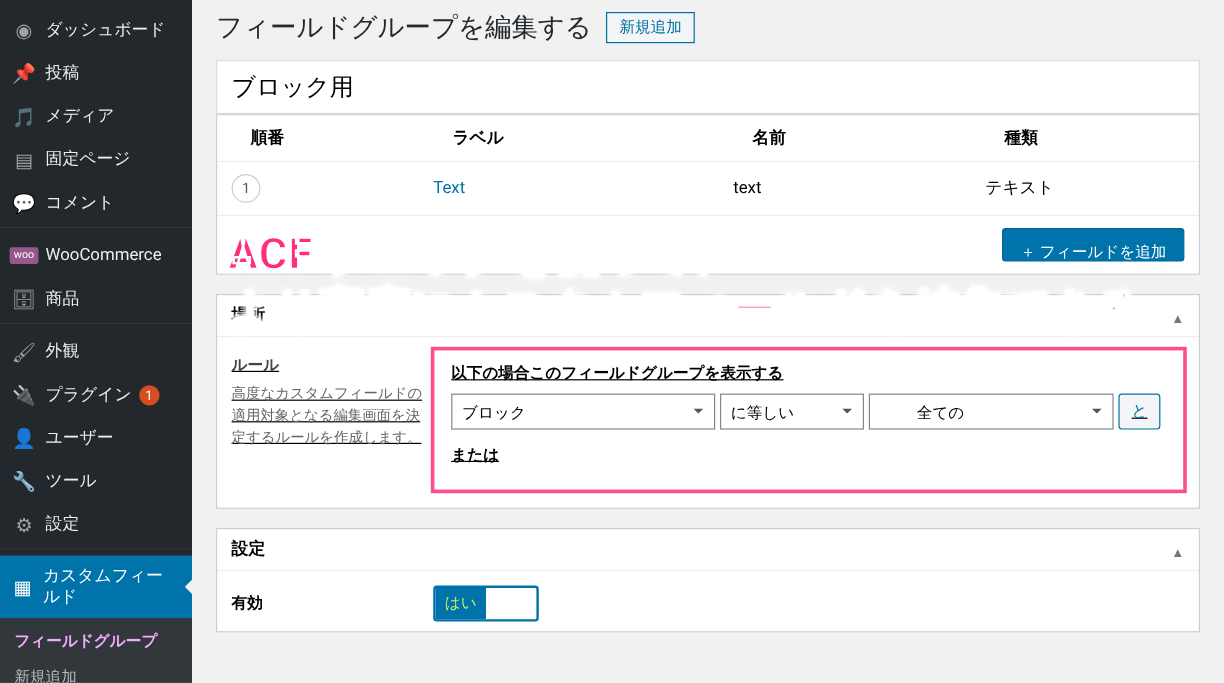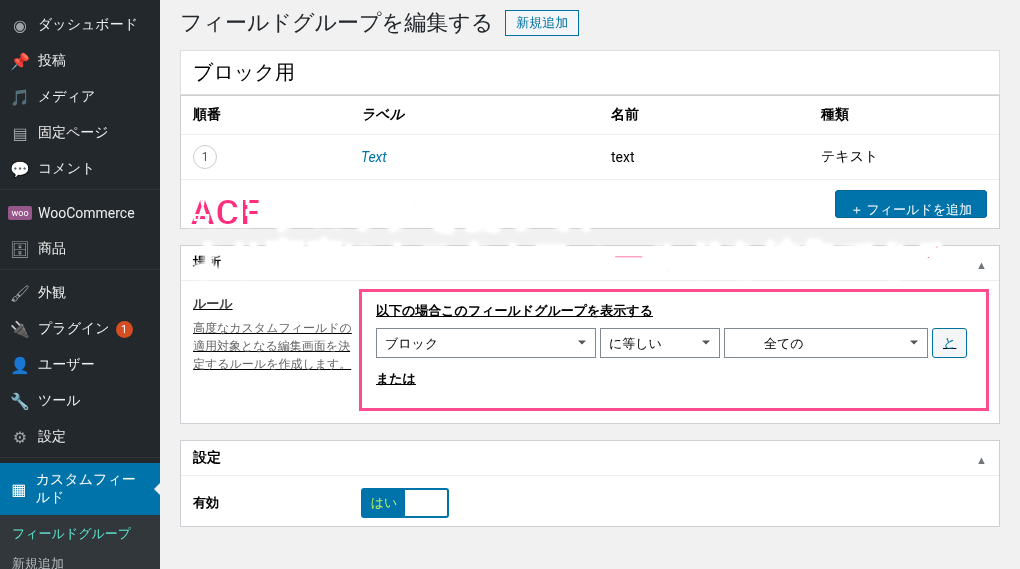--- a/index.html
+++ b/index.html
@@ -11,34 +11,34 @@
   .sidebar .top-partial { height: 7px; background: #23282d; }
   .menu-item { display: flex; align-items: center; padding: 8px 10px; color: #eee; cursor: pointer; position: relative; }
   .menu-item.sep-after { margin-bottom: 5px; border-bottom: 1px solid #333; padding-bottom: 10px; }
   .menu-item .icon { width: 20px; height: 20px; margin-right: 8px; display: inline-flex; align-items: center; justify-content: center; color: #9ea3a8; font-size: 16px; }
   .menu-item.current { background: #0073aa; color: #fff; }
   .menu-item.current .icon { color: #fff; }
   .menu-item.current::after { content:""; position:absolute; right:-1px; top:50%; transform:translateY(-50%); border:7px solid transparent; border-right-color:#f1f1f1; }
   .badge { background: #d54e21; color: #fff; font-size: 11px; border-radius: 50%; width: 17px; height: 17px; display:inline-flex; align-items:center; justify-content:center; margin-left: 6px; }
   .submenu { background: #32373c; padding: 4px 0; }
   .submenu .sub-item { padding: 6px 12px; color: #b4b9be; font-size: 13px; cursor: pointer; }
-  .submenu .sub-item.current { color: #5eead4; font-weight: 400; padding-left: 12px; }
+  .submenu .sub-item.current { color: #f0abfc; font-weight: 700; padding-left: 12px; }
 
   
   .main { flex: 1; padding: 8px 20px 0 20px; position: relative; overflow: hidden; }
   .page-header { display: flex; align-items:center; gap: 12px; margin-bottom: 12px; }
   .page-title { font-size: 22px; font-weight: 400; color: #23282d; }
   .btn-outline { border: 1px solid #0071a1; color: #0071a1; background: #f3f5f6; padding: 3px 10px; font-size: 13px; cursor: pointer; }
 
   .title-input { width: 100%; border: 1px solid #ddd; background: #fff; padding: 10px 12px; font-size: 20px; }
 
   .panel { background: #fff; border: 1px solid #ccd0d4; margin-bottom: 16px; }
-  .fields-head { display:flex; padding: 10px 12px; border-bottom: 1px solid #eee; font-weight:700; font-size: 14px; }
+  .fields-head { display:flex; padding: 10px 28px; border-bottom: 1px solid #eee; font-weight:700; font-size: 14px; }
   .col-ord { width: 168px; }
-  .col-lbl { width: 250px; font-style: italic; }
+  .col-lbl { width: 250px; }
   .col-nm  { width: 210px; }
   .col-tp  { flex:1; }
   .fields-row { display:flex; padding: 10px 12px; border-bottom: 1px solid #eee; align-items:center; font-size:14px; }
   .ord-badge { width:24px; height:24px; border:1px solid #ccc; border-radius:50%; display:inline-flex; align-items:center; justify-content:center; font-size:12px; color:#555; }
   .link { color:#0073aa; cursor:pointer; }
   .fields-footer { display:flex; justify-content:flex-end; padding:10px 12px; position:relative; height:48px; }
   .btn-primary { background:#0073aa; color:#fff; border:1px solid #006799; padding:10px 14px; font-size:13px; cursor:pointer; border-radius:3px;font-family:Liberation Serif, serif; }
 
   .meta-head { display:flex; align-items:flex-end; justify-content:space-between; padding:8px 12px; border-bottom:1px solid #eee; font-weight:600; font-size:14px; }
   .meta-head .tri { color:#72777c; font-size:11px; }

